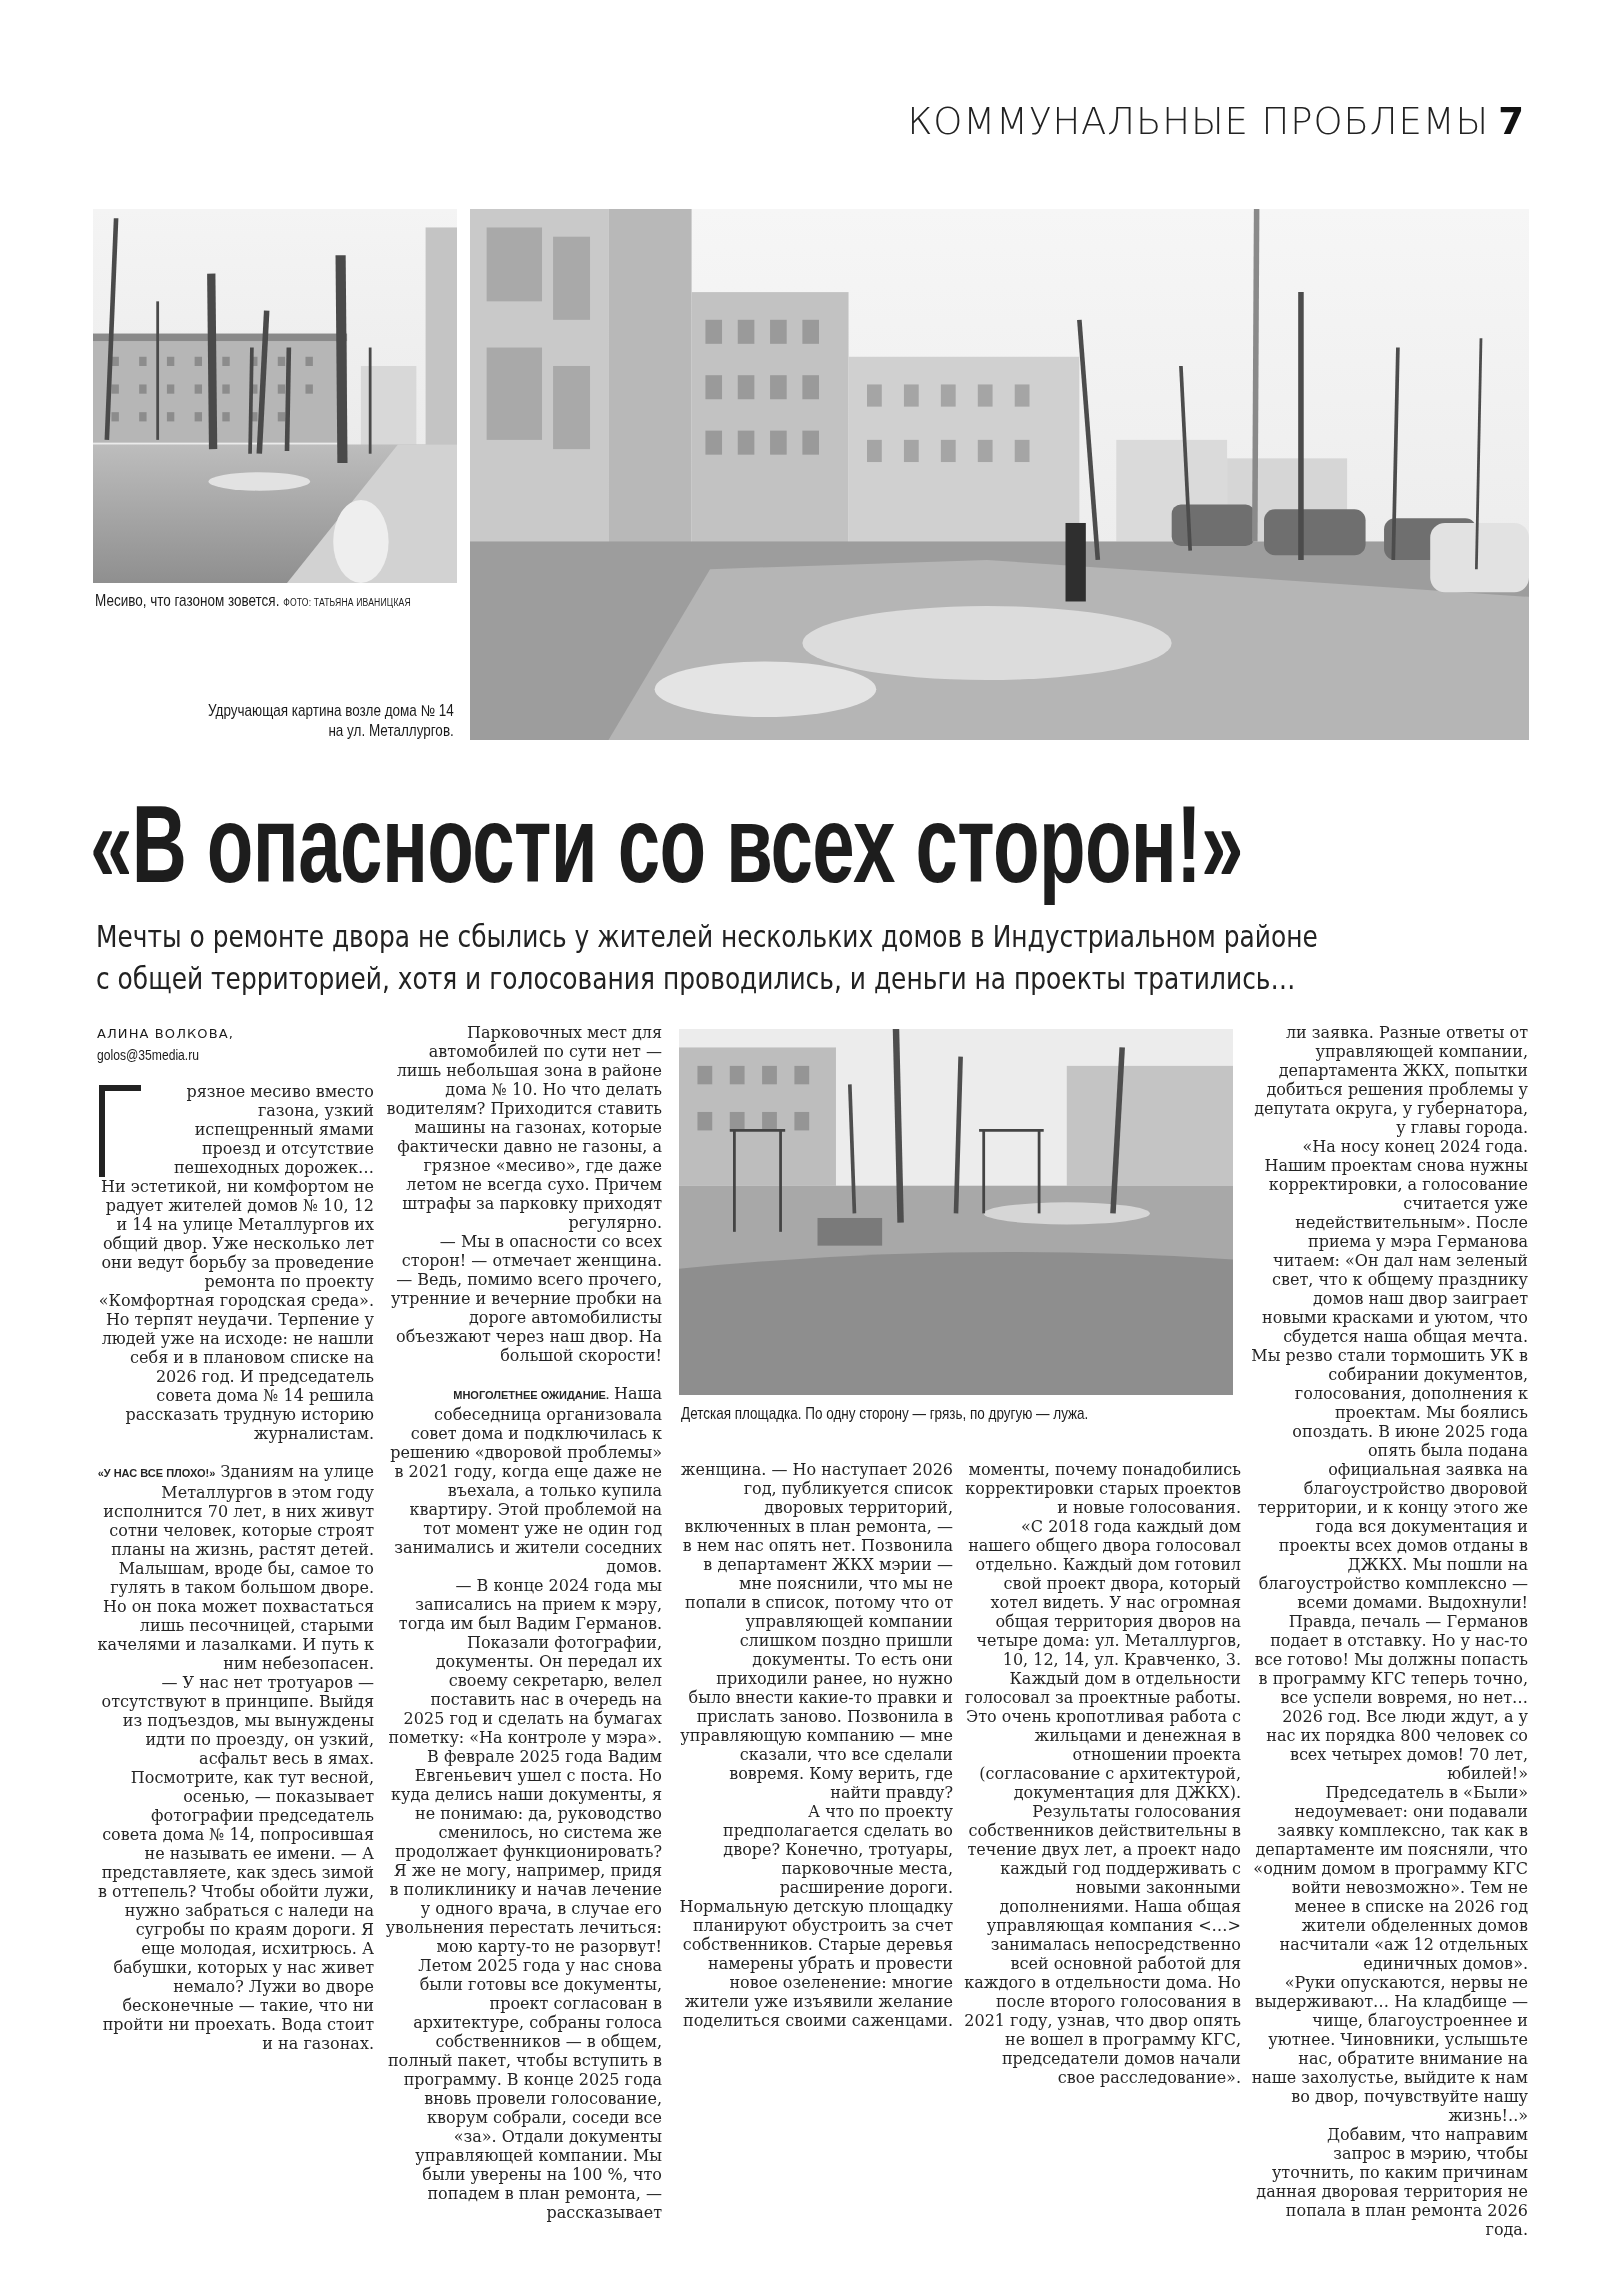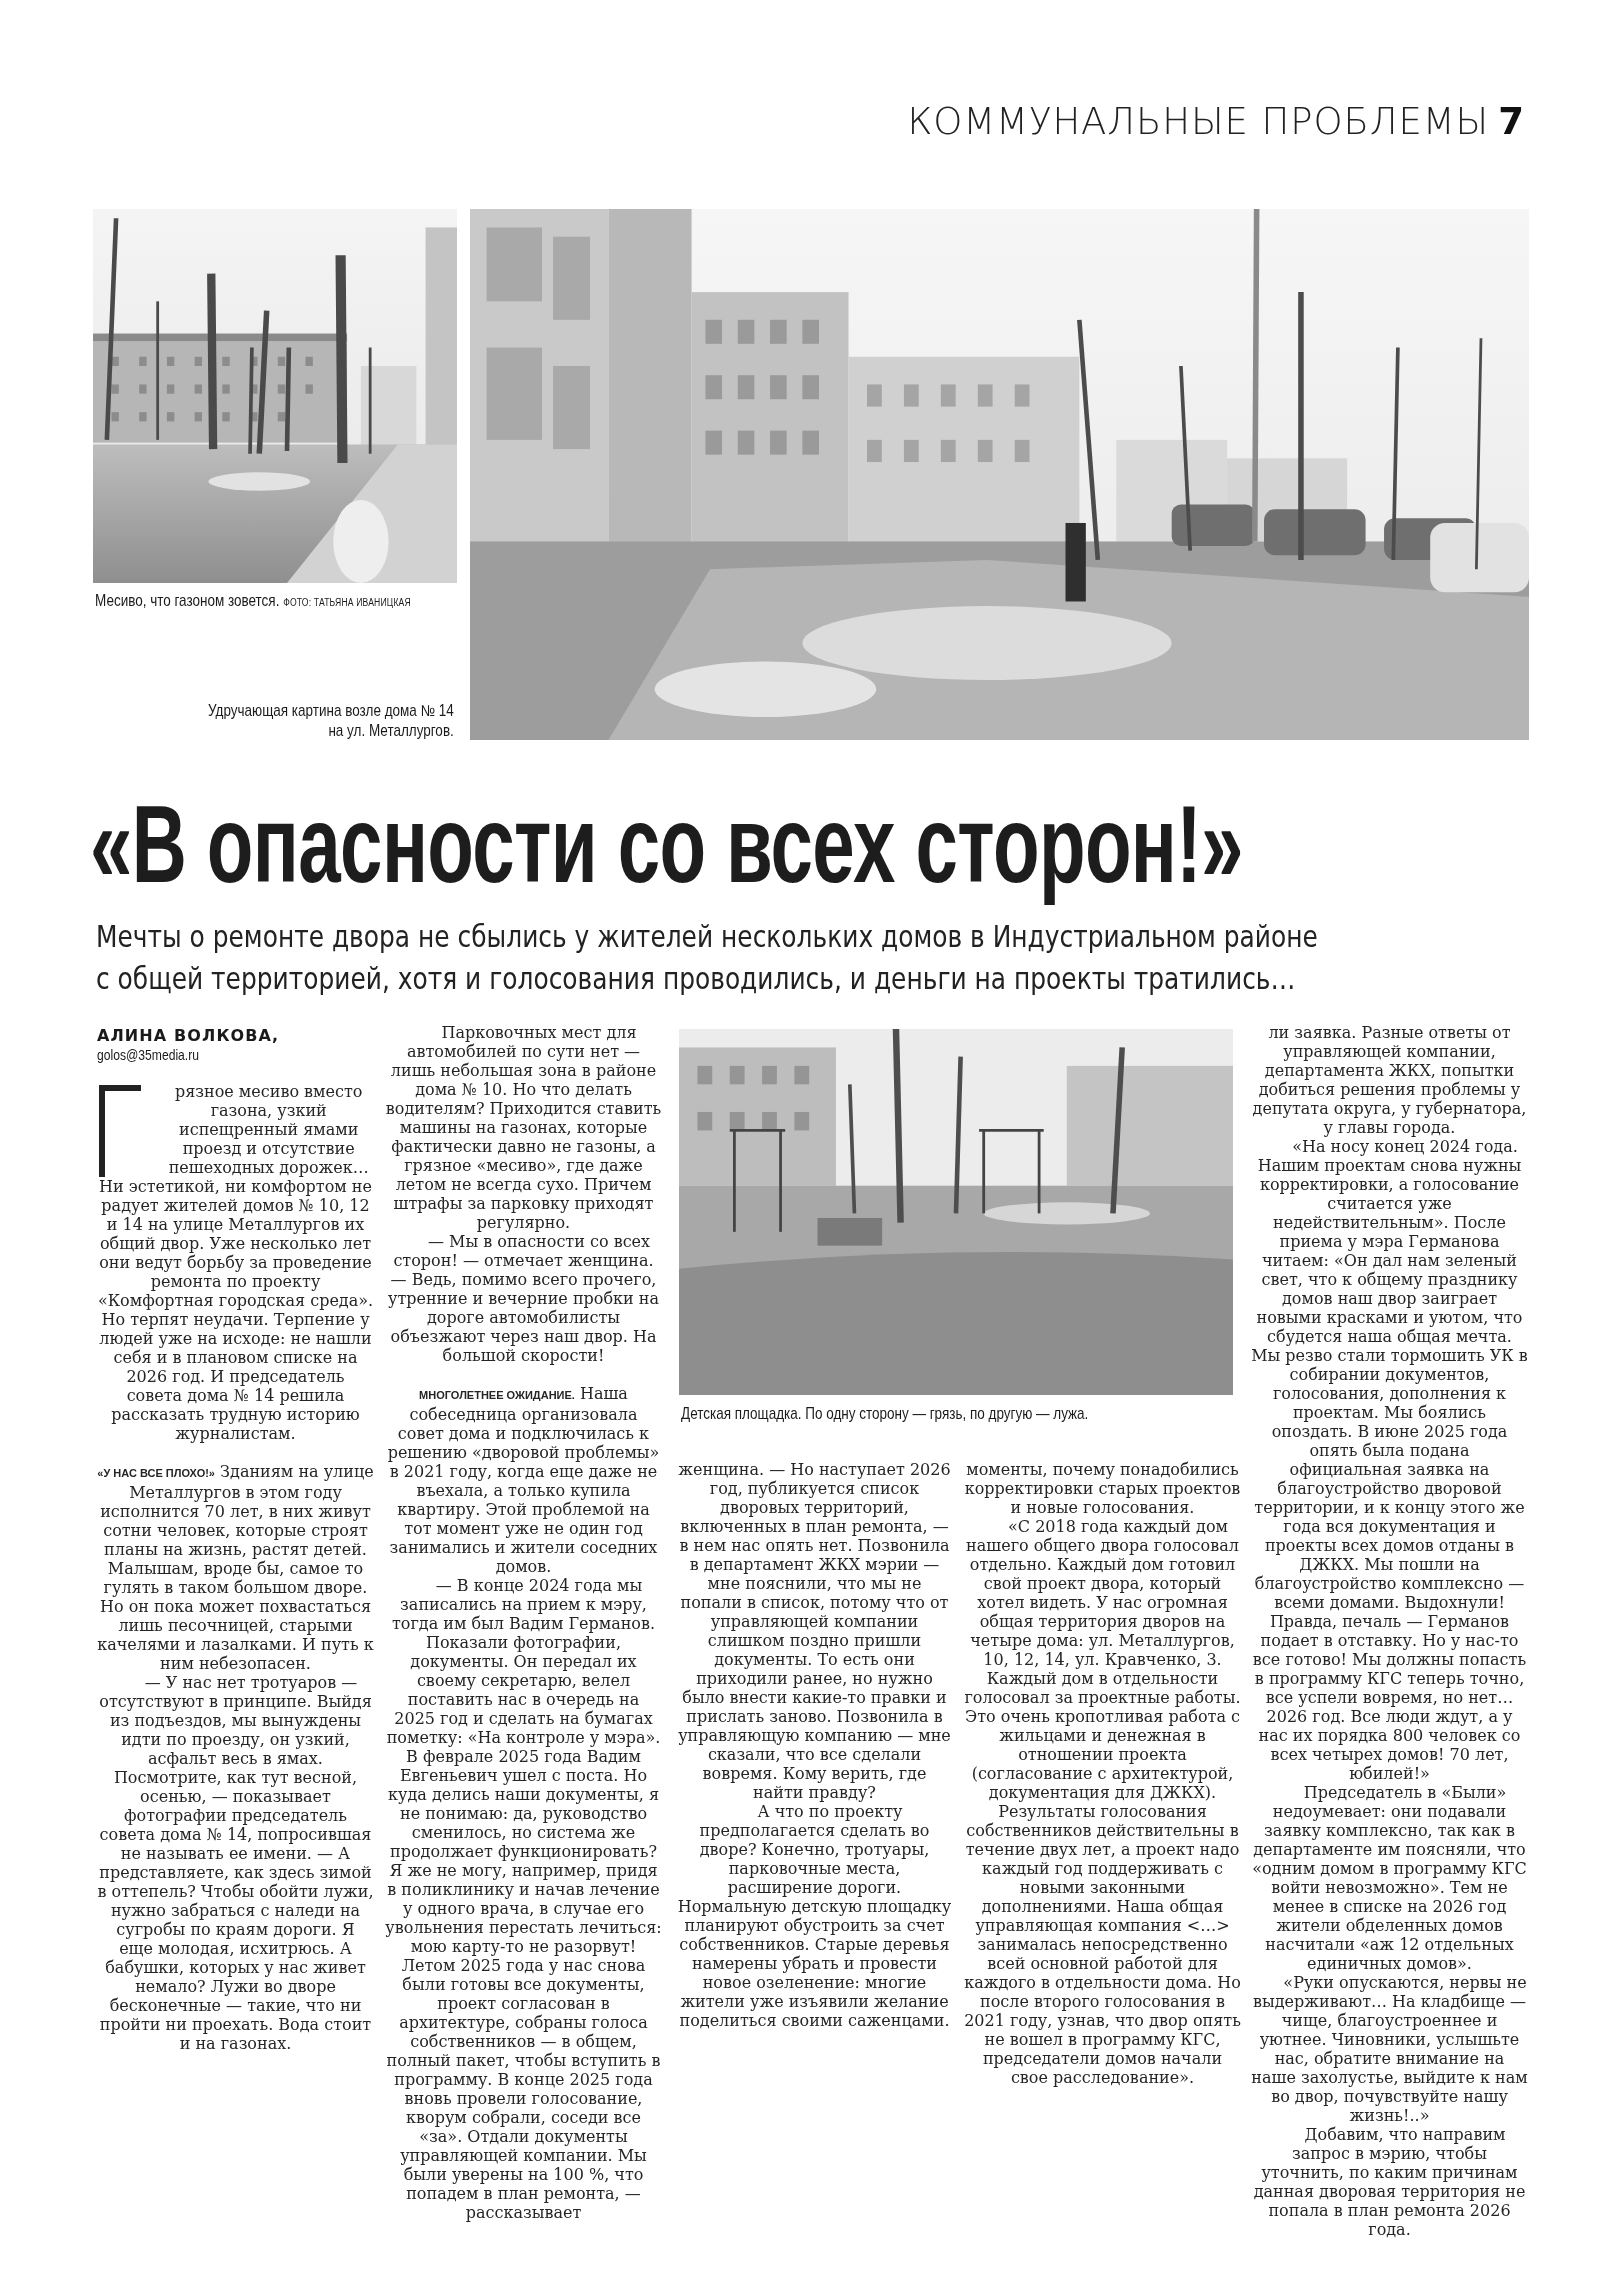--- a/index.html
+++ b/index.html
@@ -7,23 +7,23 @@
   .abs { position:absolute; }
   .rubric { right:94px; top:100px; font-family:"DejaVu Sans", sans-serif; font-weight:200; font-size:37px; letter-spacing:0.9px; color:#222; white-space:nowrap; }
   .rubric .pnum { font-weight:700; margin-left:9.2px; color:#111; }
   .photo { background:#cfcfcf; overflow:hidden; }
   .photo svg { display:block; width:100%; height:100%; }
   .cap { font-family:"Liberation Sans", sans-serif; font-size:15.7px; color:#1a1a1a; transform:scaleX(0.86); transform-origin:left top; white-space:nowrap; }
   .cap .credit { font-size:10px; letter-spacing:0.2px; text-transform:uppercase; }
   .cap-right { text-align:right; transform-origin:right top; }
   .headline { left:90px; top:784px; width:1477px; font-family:"Liberation Sans", sans-serif; font-weight:700; font-size:109px; line-height:120px; white-space:nowrap; transform:scaleX(0.70); transform-origin:left top; letter-spacing:-0.9px; color:#1d1d1d; }
   .lede { left:96px; top:916px; width:1661px; font-family:"DejaVu Sans", sans-serif; font-size:30px; line-height:42px; color:#222; transform:scaleX(0.83); transform-origin:left top; }
-  .byline { left:97px; top:1026px; font-family:"DejaVu Sans", sans-serif; font-weight:700; font-size:16px; letter-spacing:1.1px; }
+  .byline { left:97px; top:1026px; font-family:"DejaVu Sans", sans-serif; font-weight:400; font-size:13px; letter-spacing:1.1px; }
   .email { left:97px; top:1047px; font-family:"Liberation Sans", sans-serif; font-size:14.8px; transform:scaleX(0.82); transform-origin:left top; }
-  .col { font-family:"DejaVu Serif", serif; font-size:16px; line-height:19px; color:#252525; text-align:center; width:277px; }
+  .col { font-family:"DejaVu Serif", serif; font-size:16px; line-height:19px; color:#252525; text-align:right; width:277px; }
   .col p { margin:0; text-indent:0; }
   .col p.ind { text-indent:31px; }
   .col p.gap { margin-top:19px; }
   .col .subhead { font-family:"Liberation Sans", sans-serif; font-weight:700; font-size:11px; letter-spacing:0; }
   .dropcap { float:left; width:59px; height:92px; margin:2.8px 7.4px 0 0; position:relative; }
   .dropcap .bar-v { position:absolute; left:1.8px; top:0; width:6.5px; height:92px; background:#222; }
   .dropcap .bar-h { position:absolute; left:1.8px; top:0; width:42px; height:6.5px; background:#222; }
 </style>
 </head>
 <body>

